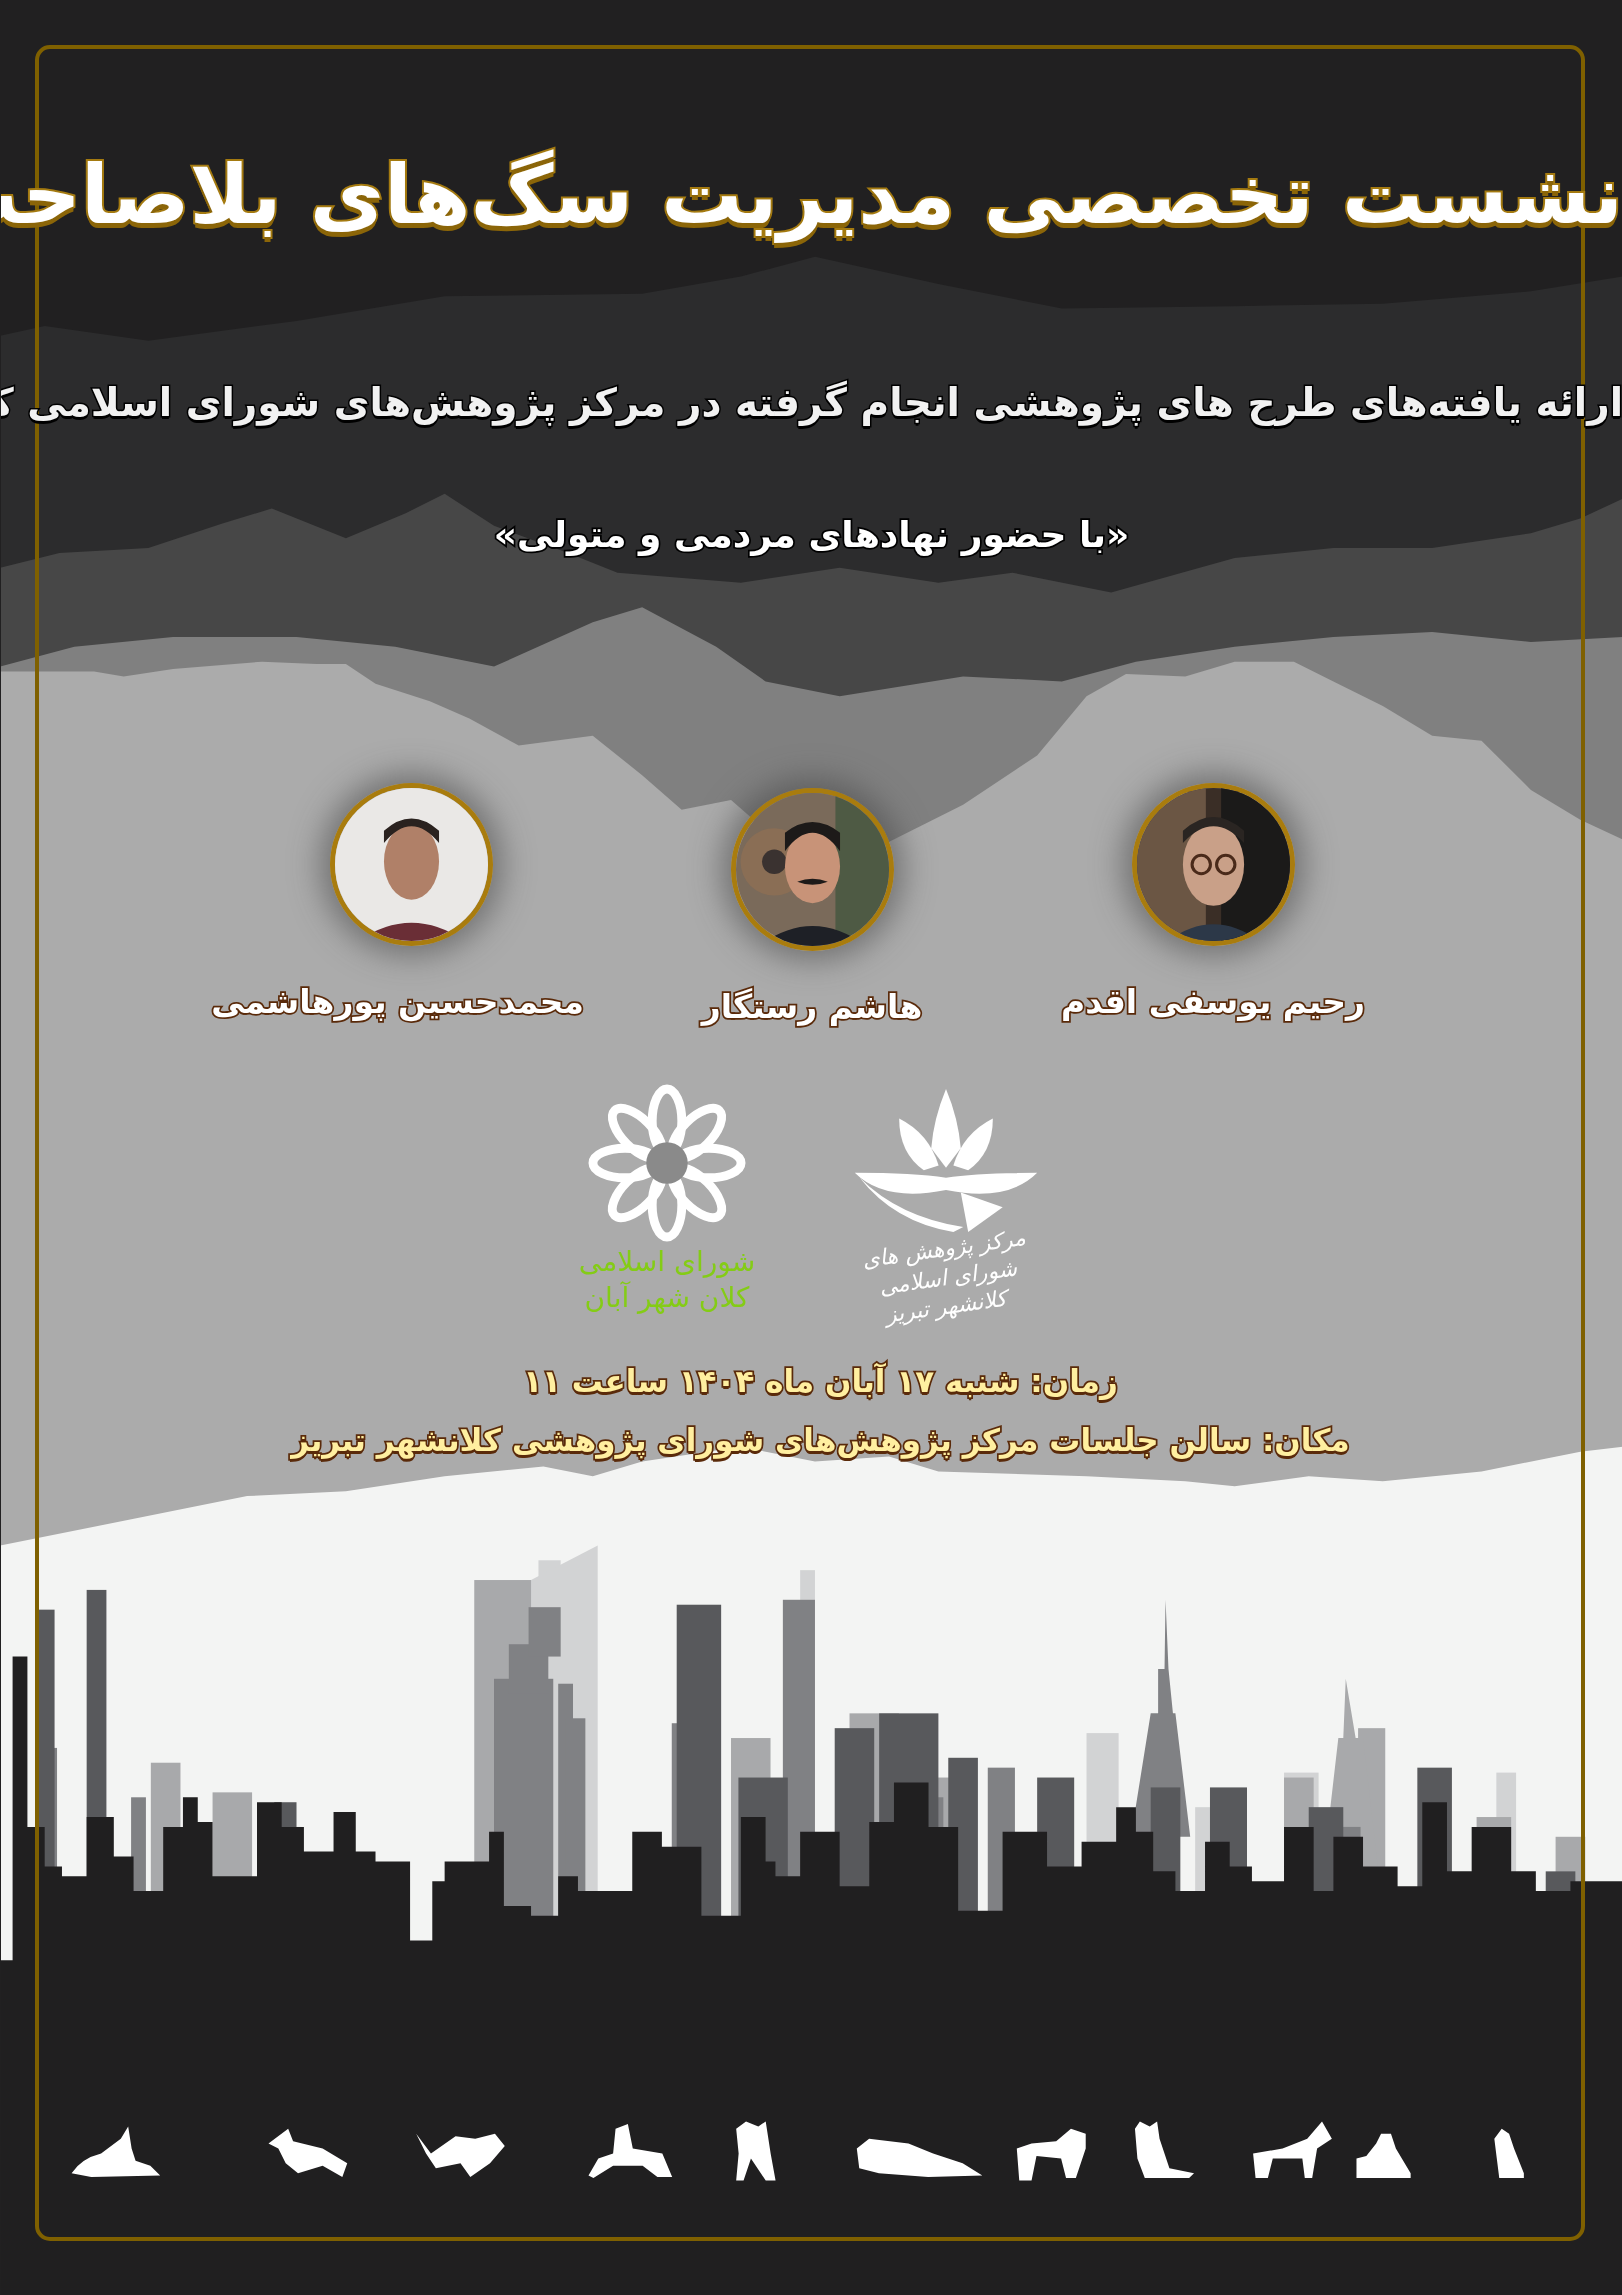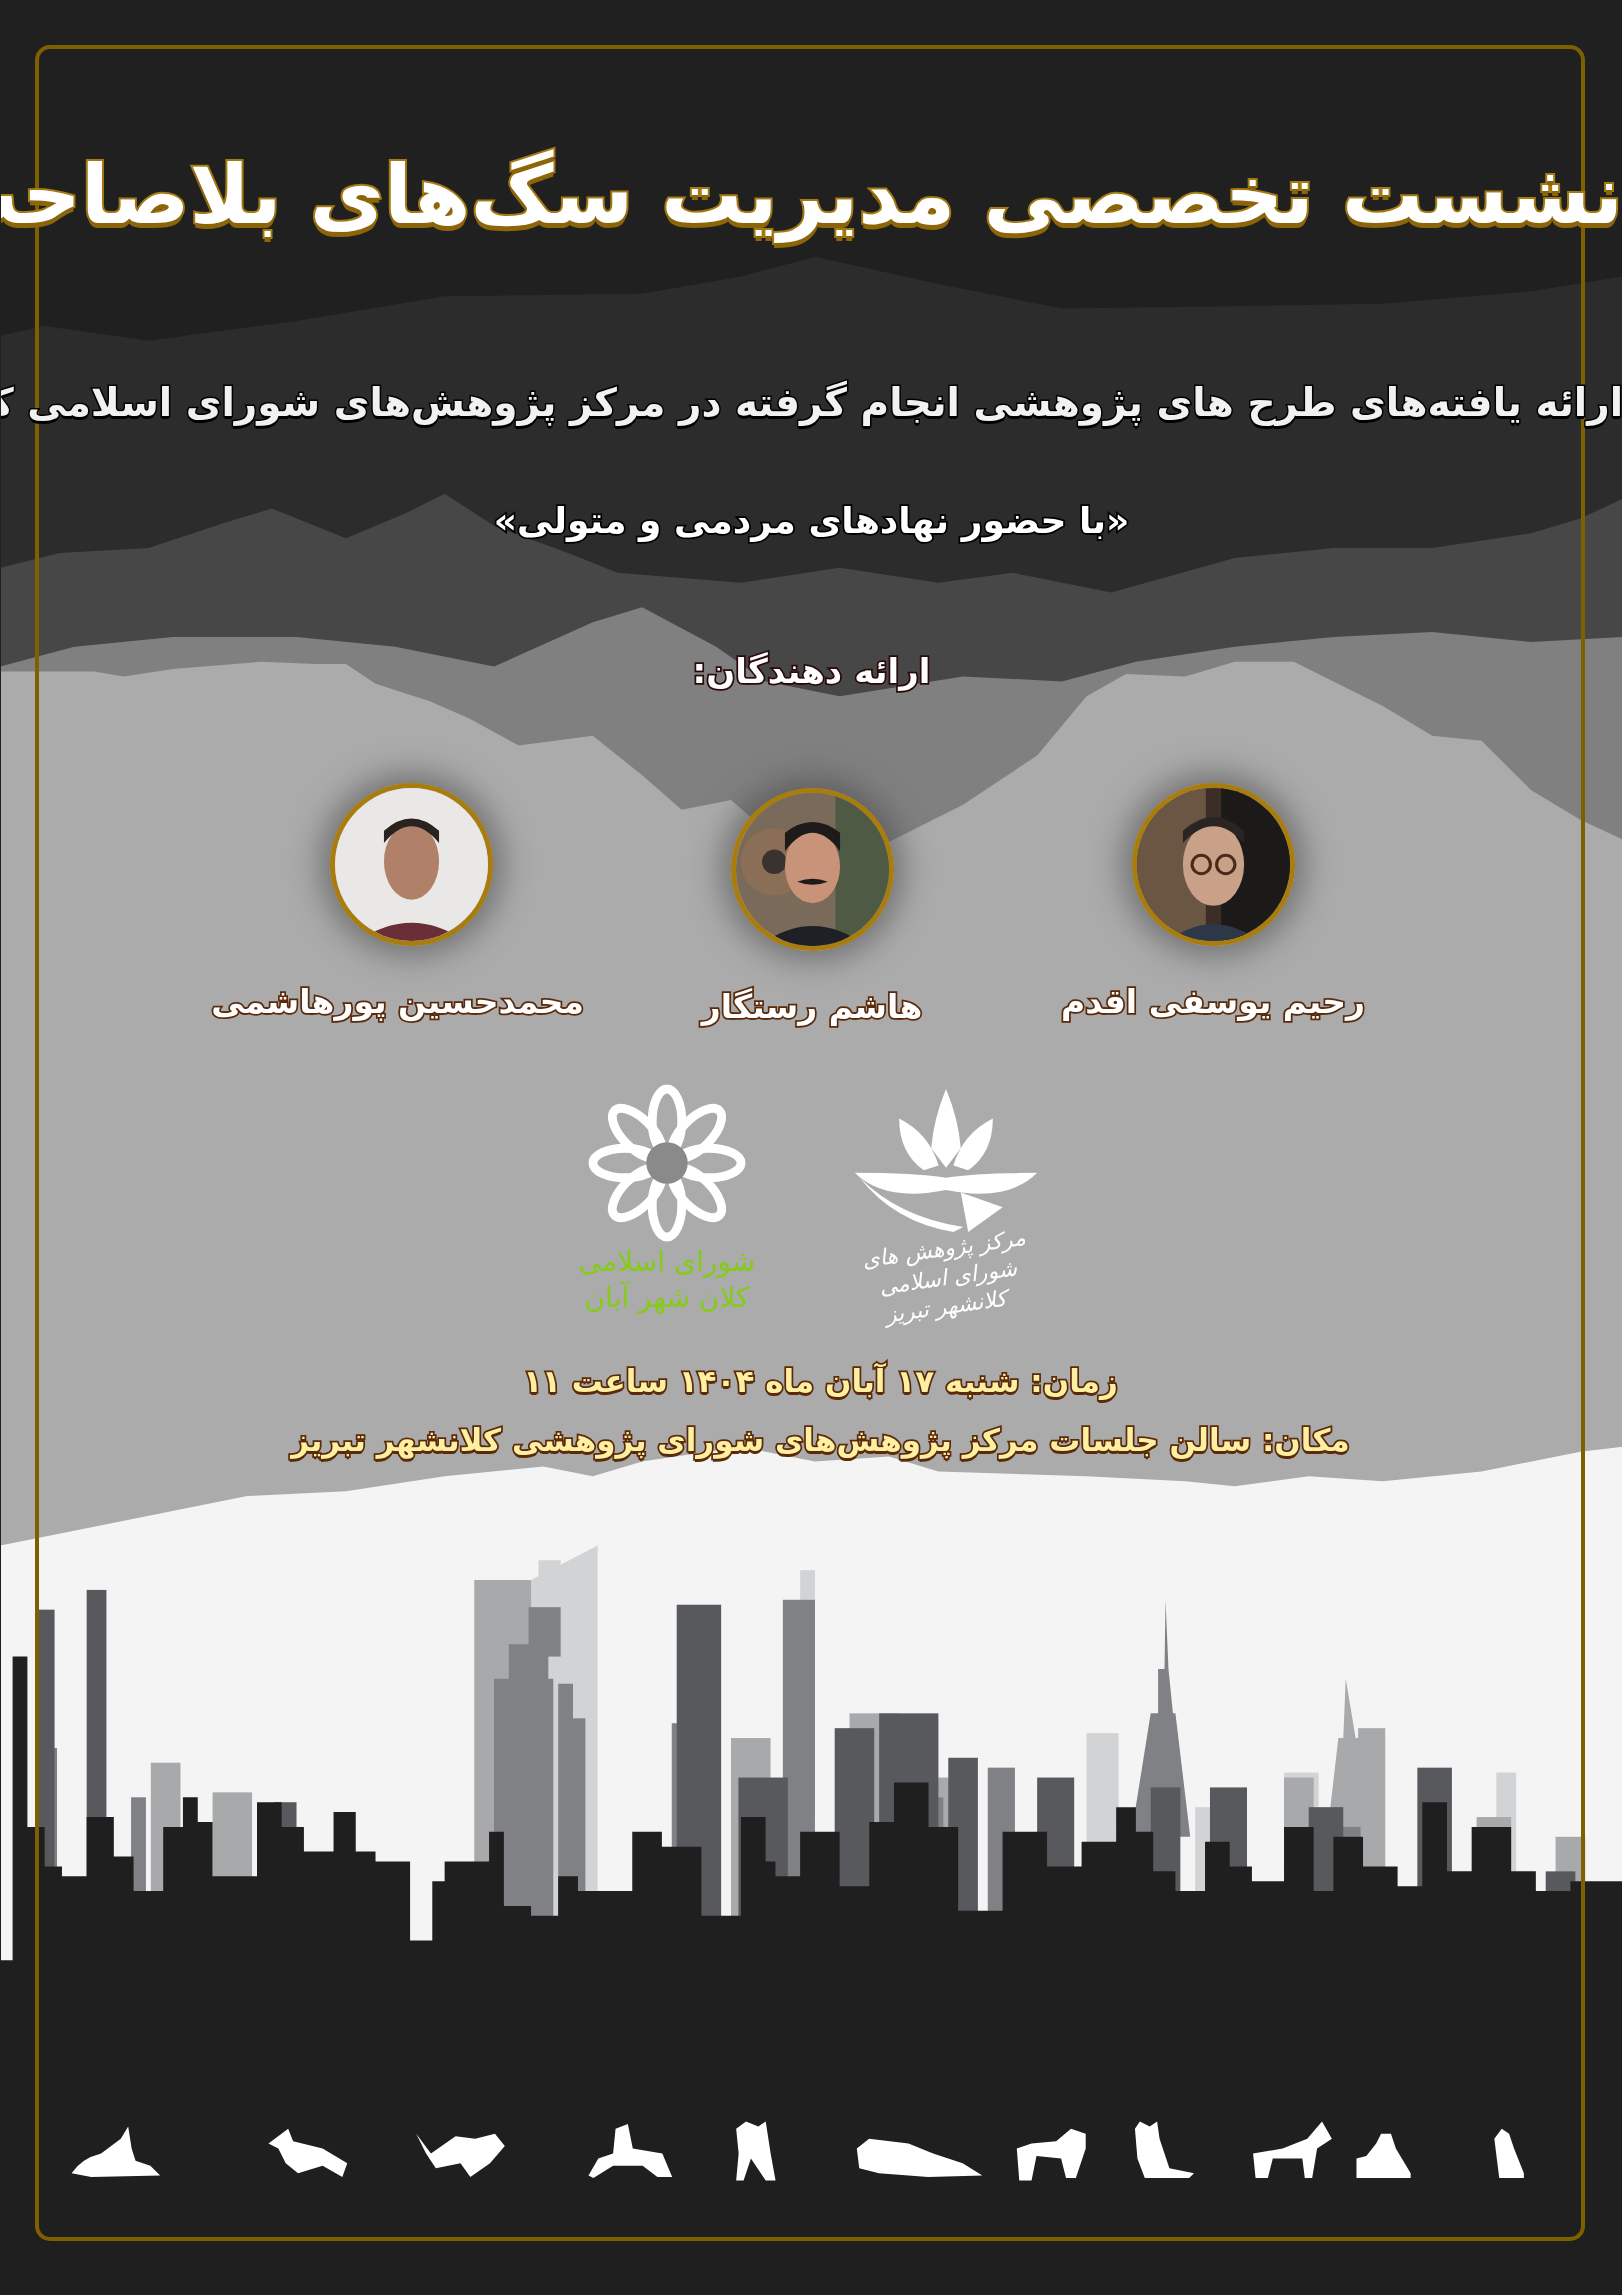--- a/index.html
+++ b/index.html
@@ -27,21 +27,21 @@
     text-shadow: 0 5px 0 #8B6508;
     letter-spacing: -1px;
   }
   .subtitle {
     top: 380px; font-size: 39px; color: #f1f1f1;
     -webkit-text-stroke: 3px #000;
     paint-order: stroke fill;
     text-shadow: 0 3px 0 #000;
   }
   .with {
-    top: 500px; font-size: 36px; color: #ffffff;
+    top: 514px; font-size: 36px; color: #ffffff;
     -webkit-text-stroke: 3.5px #000;
     paint-order: stroke fill;
   }
   .presenters-label {
     top: 651px; font-size: 34px; color: #ffffff;
     -webkit-text-stroke: 3.5px #2b0a0a;
     paint-order: stroke fill;
   }
   .speaker {
     position: absolute; width: 346px; text-align: center;
@@ -156,21 +156,20 @@
     </g>
 
     <path d="M0 3970 L25 3970 L25 3355 L55 3355 L55 3700 L90 3700 L90 3780 L125 3780 L125 3800 L175 3800 L175 3680 L230 3680 L230 3760 L270 3760 L270 3830 L330 3830 L330 3700 L370 3700 L370 3640 L400 3640 L400 3690 L430 3690 L430 3800 L520 3800 L520 3650 L570 3650 L570 3700 L615 3700 L615 3750 L675 3750 L675 3670 L720 3670 L720 3750 L760 3750 L760 3770 L830 3770 L830 3930 L875 3930 L875 3810 L900 3810 L900 3770 L990 3770 L990 3710 L1020 3710 L1020 3860 L1075 3860 L1075 3880 L1130 3880 L1130 3800 L1170 3800 L1170 3830 L1280 3830 L1280 3710 L1340 3710 L1340 3740 L1420 3740 L1420 3880 L1500 3880 L1500 3680 L1550 3680 L1550 3770 L1570 3770 L1570 3800 L1620 3800 L1620 3710 L1700 3710 L1700 3820 L1760 3820 L1760 3690 L1810 3690 L1810 3610 L1880 3610 L1880 3700 L1940 3700 L1940 3870 L2030 3870 L2030 3710 L2120 3710 L2120 3780 L2190 3780 L2190 3730 L2260 3730 L2260 3660 L2300 3660 L2300 3710 L2335 3710 L2335 3790 L2380 3790 L2380 3830 L2440 3830 L2440 3730 L2490 3730 L2490 3780 L2535 3780 L2535 3810 L2600 3810 L2600 3700 L2660 3700 L2660 3830 L2700 3830 L2700 3720 L2760 3720 L2760 3780 L2830 3780 L2830 3820 L2880 3820 L2880 3650 L2930 3650 L2930 3790 L2980 3790 L2980 3700 L3060 3700 L3060 3790 L3110 3790 L3110 3830 L3180 3830 L3180 3810 L3286 3810 L3286 4648 L0 4648 Z" fill="#201F20"></path>
   </svg>
 
   <div class="frame"></div>
 
   <div class="txt title">نشست تخصصی مدیریت سگ‌های بلاصاحب</div>
   <div class="txt subtitle">ارائه یافته‌های طرح های پژوهشی انجام گرفته در مرکز پژوهش‌های شورای اسلامی کلانشهر تبریز</div>
   <div class="txt with">«با حضور نهادهای مردمی و متولی»</div>
-  <div class="txt presenters-label">ارائه دهندگان:</div>
 
   <div class="speaker" style="left:1040px; top:783px;">
     <div class="avatar">
       <svg viewBox="0 0 100 100">
         <rect width="100" height="100" fill="#3a2e26"></rect>
         <rect x="0" y="0" width="45" height="100" fill="#6b5644"></rect>
         <rect x="55" y="0" width="45" height="100" fill="#1b1a19"></rect>
         <ellipse cx="50" cy="50" rx="20" ry="27" fill="#c9a088"></ellipse>
         <path d="M30 36 Q50 14 70 36 L70 28 Q50 10 30 28 Z" fill="#2a2522"></path>
         <circle cx="42" cy="50" r="6" fill="none" stroke="#4a2a1a" stroke-width="2"></circle>

